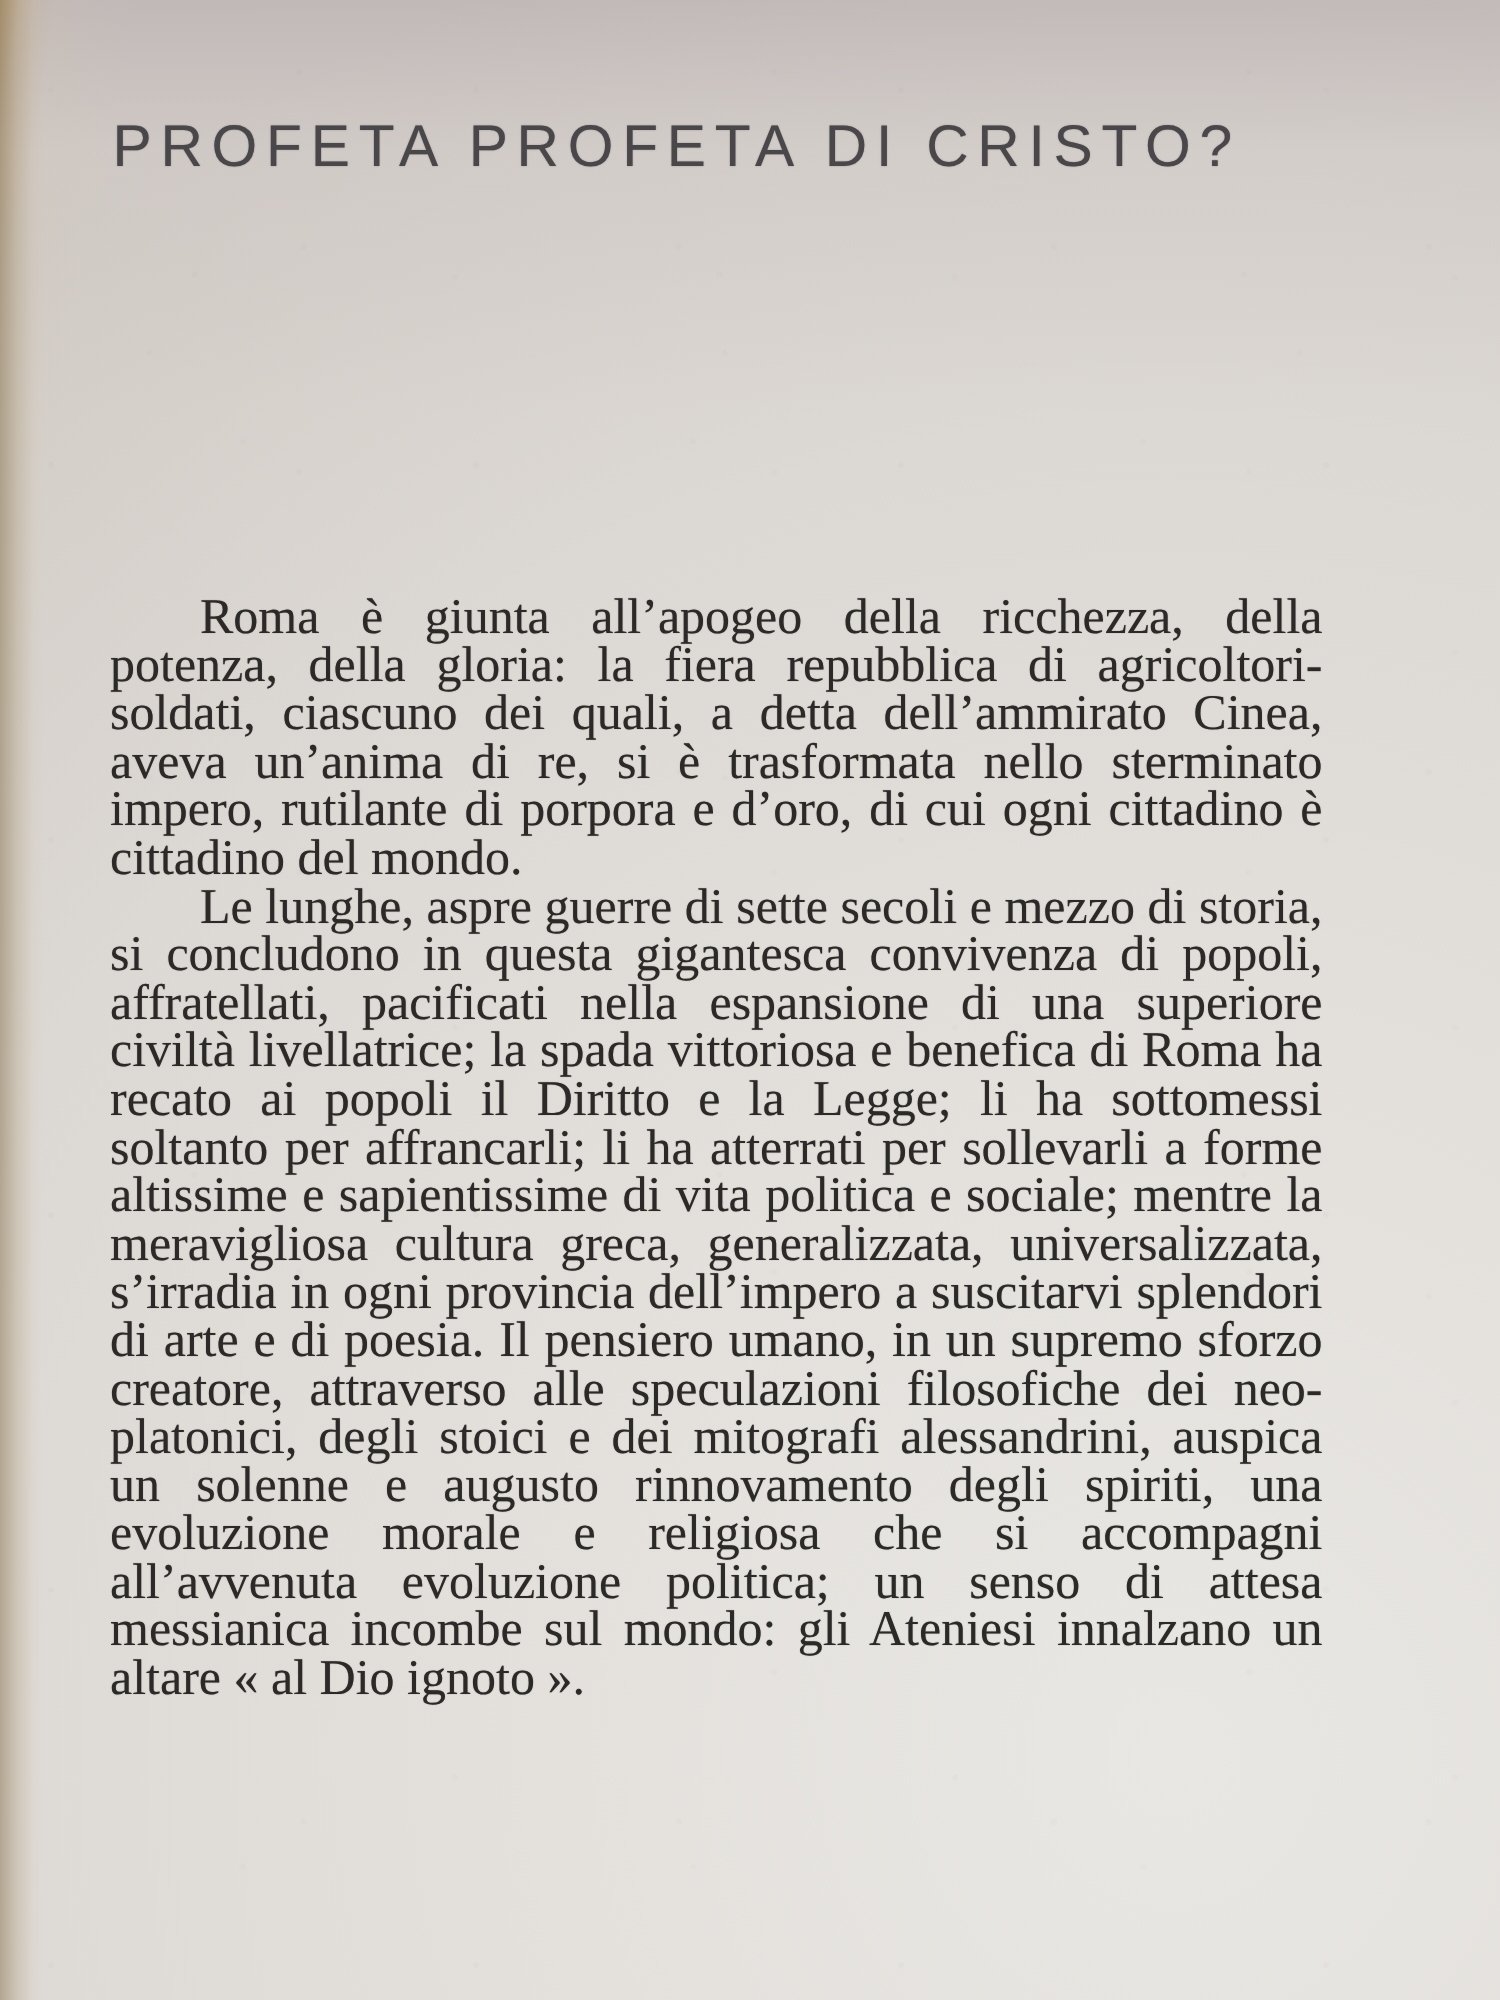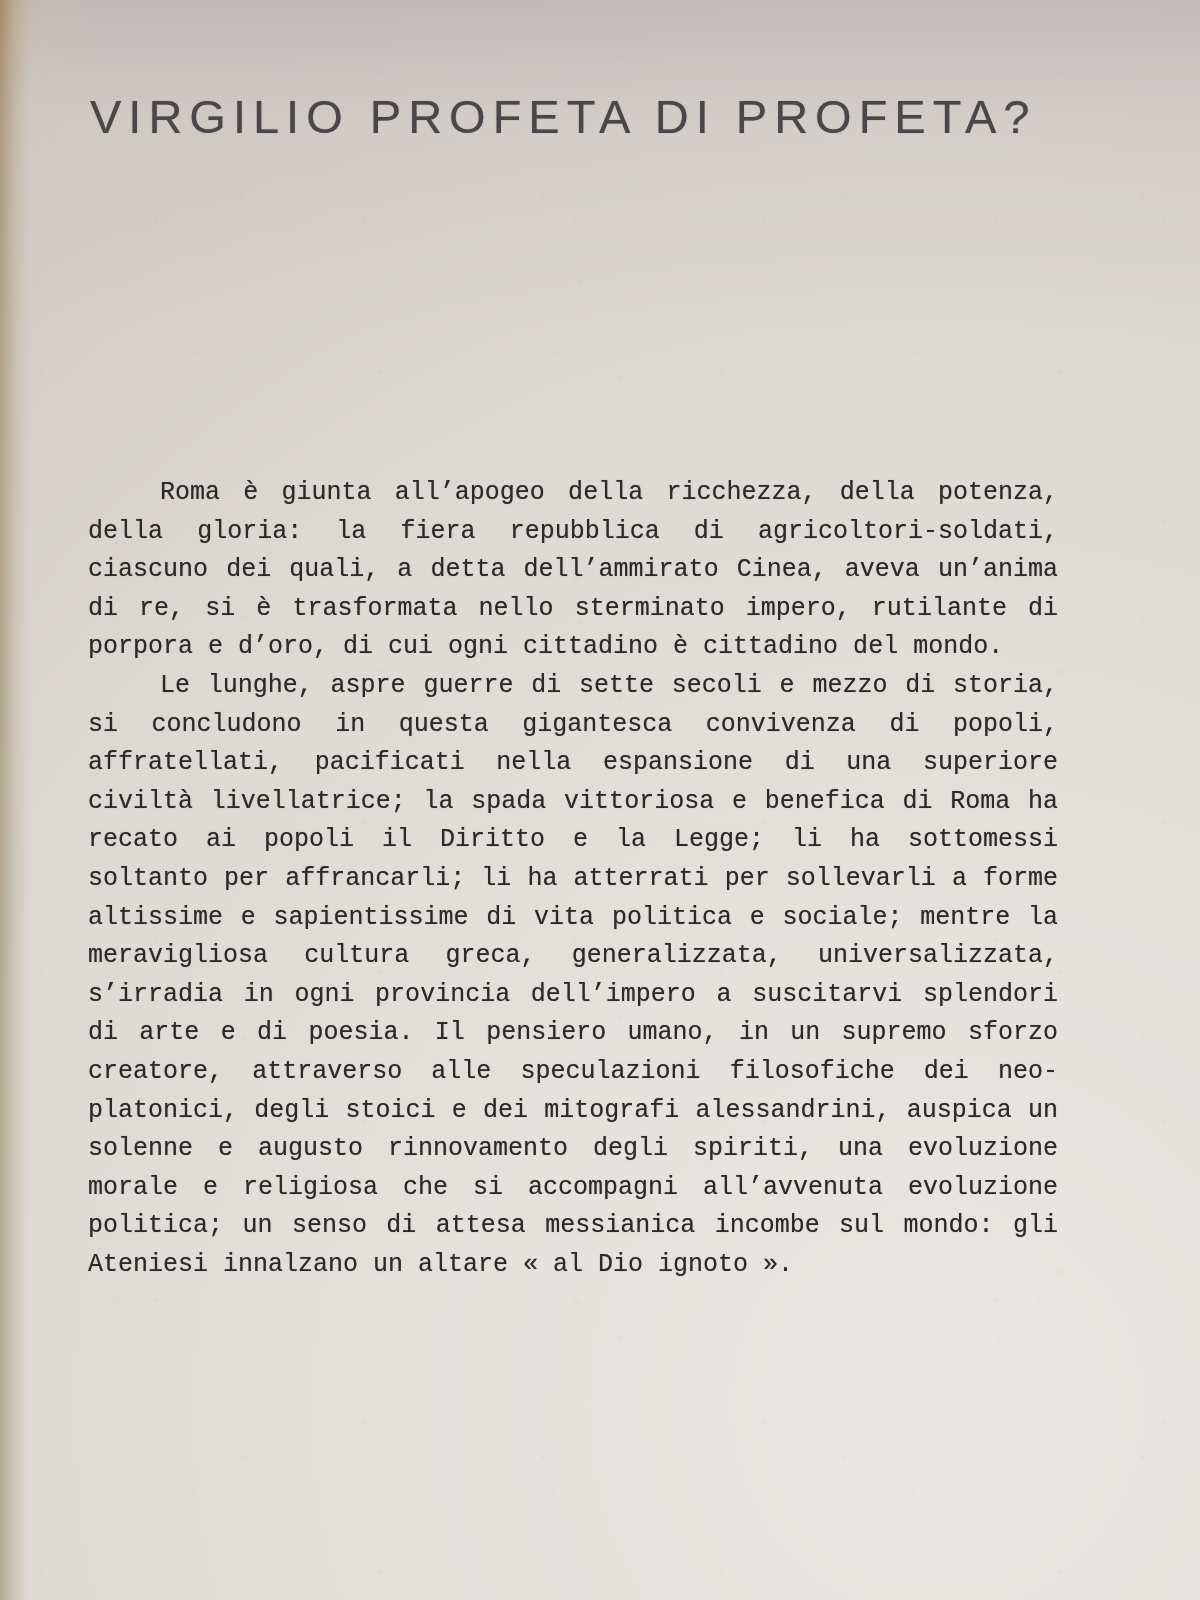--- a/index.html
+++ b/index.html
@@ -84,22 +84,22 @@
     color: #4a474a;
     white-space: nowrap;
     text-shadow: 0 0 1.1px rgba(70,66,70,.55);
   }
 
   .body-text {
     position: absolute;
     left: 88px;
     top: 474px;
     width: 970px;
-    font-family: Liberation Mono, monospace;
-    font-size: 25px;
+    font-family: Liberation Serif, serif;
+    font-size: 40px;
     line-height: 38.6px;
     color: #2c2a28;
     text-align: justify;
     text-justify: inter-word;
     text-shadow: 0 0 .85px rgba(44,42,40,.50);
   }
 
   .body-text p {
     margin: 0;
     text-indent: 72px;
@@ -113,21 +113,21 @@
 </head>
 <body>
 
 <div class="page-scan">
 
   <div class="paper-grain"></div>
   <div class="gutter-shadow"></div>
 
   <div class="content">
 
-    <h1 class="page-title">VIRGILIO PROFETA DI PROFETA?</h1>
+    <h1 class="page-title">PROFETA PROFETA DI CRISTO?</h1>
 
     <div class="body-text">
       <p>Roma è giunta all’apogeo della ricchezza, della potenza, della gloria: la fiera repubblica di agricoltori-soldati, ciascuno dei quali, a detta dell’ammirato Cinea, aveva un’anima di re, si è trasformata nello sterminato impero, rutilante di porpora e d’oro, di cui ogni cittadino è cittadino del mondo.</p>
       <p>Le lunghe, aspre guerre di sette secoli e mezzo di storia, si concludono in questa gigantesca convivenza di popoli, affratellati, pacificati nella espansione di una superiore civiltà livellatrice; la spada vittoriosa e benefica di Roma ha recato ai popoli il Diritto e la Legge; li ha sottomessi soltanto per affrancarli; li ha atterrati per sollevarli a forme altissime e sapientissime di vita politica e sociale; mentre la meravigliosa cultura greca, generalizzata, universalizzata, s’irradia in ogni provincia dell’impero a suscitarvi splendori di arte e di poesia. Il pensiero umano, in un supremo sforzo creatore, attraverso alle speculazioni filosofiche dei neo-platonici, degli stoici e dei mitografi alessandrini, auspica un solenne e augusto rinnovamento degli spiriti, una evoluzione morale e religiosa che si accompagni all’avvenuta evoluzione politica; un senso di attesa messianica incombe sul mondo: gli Ateniesi innalzano un altare « al Dio ignoto ».</p>
     </div>
 
   </div>
 </div>
 
 </body></html>

